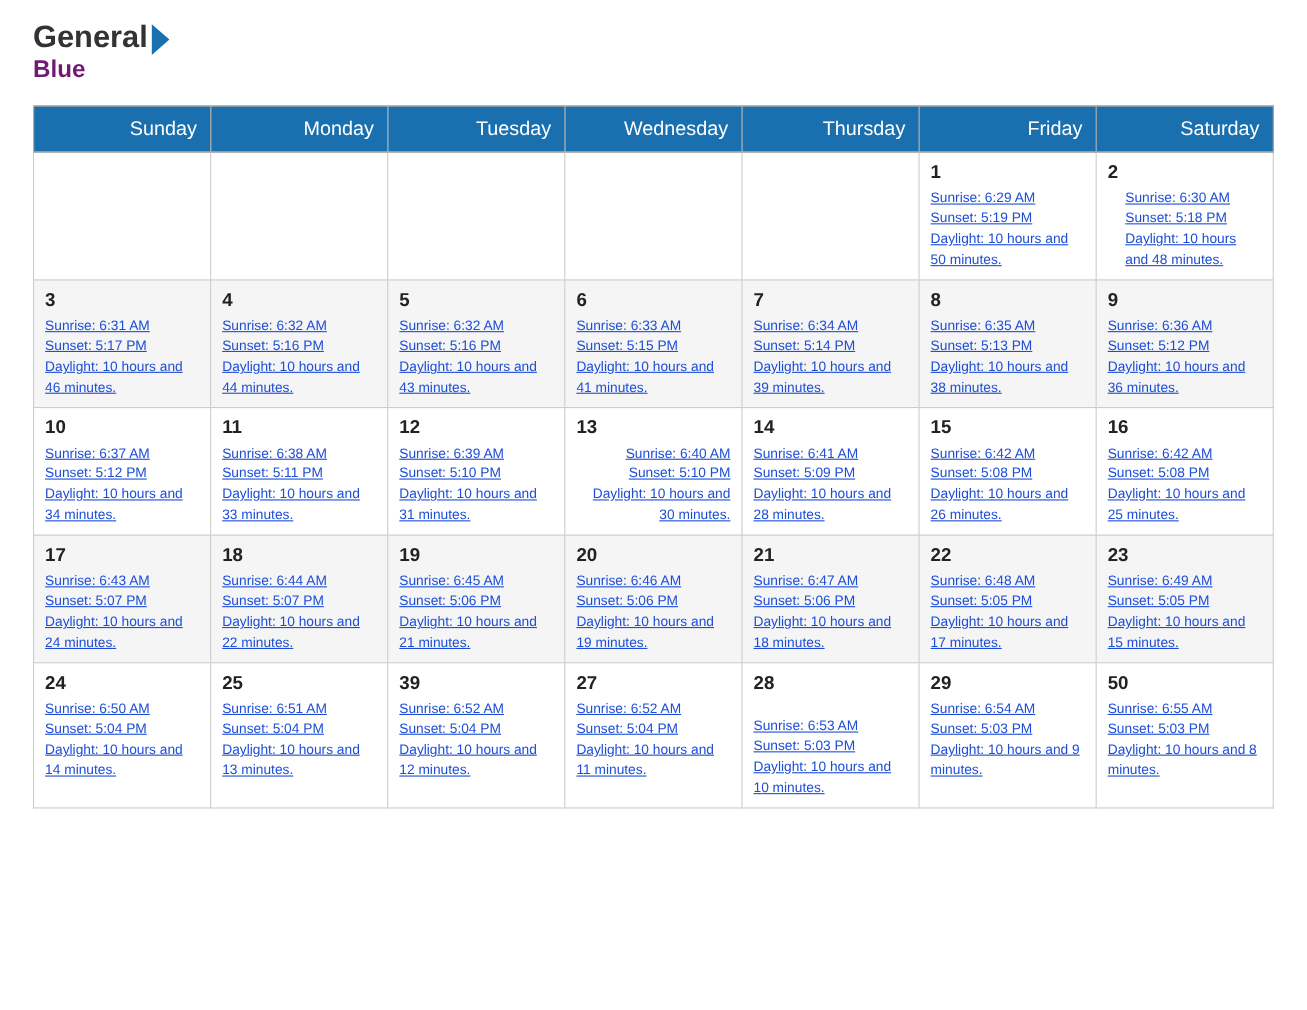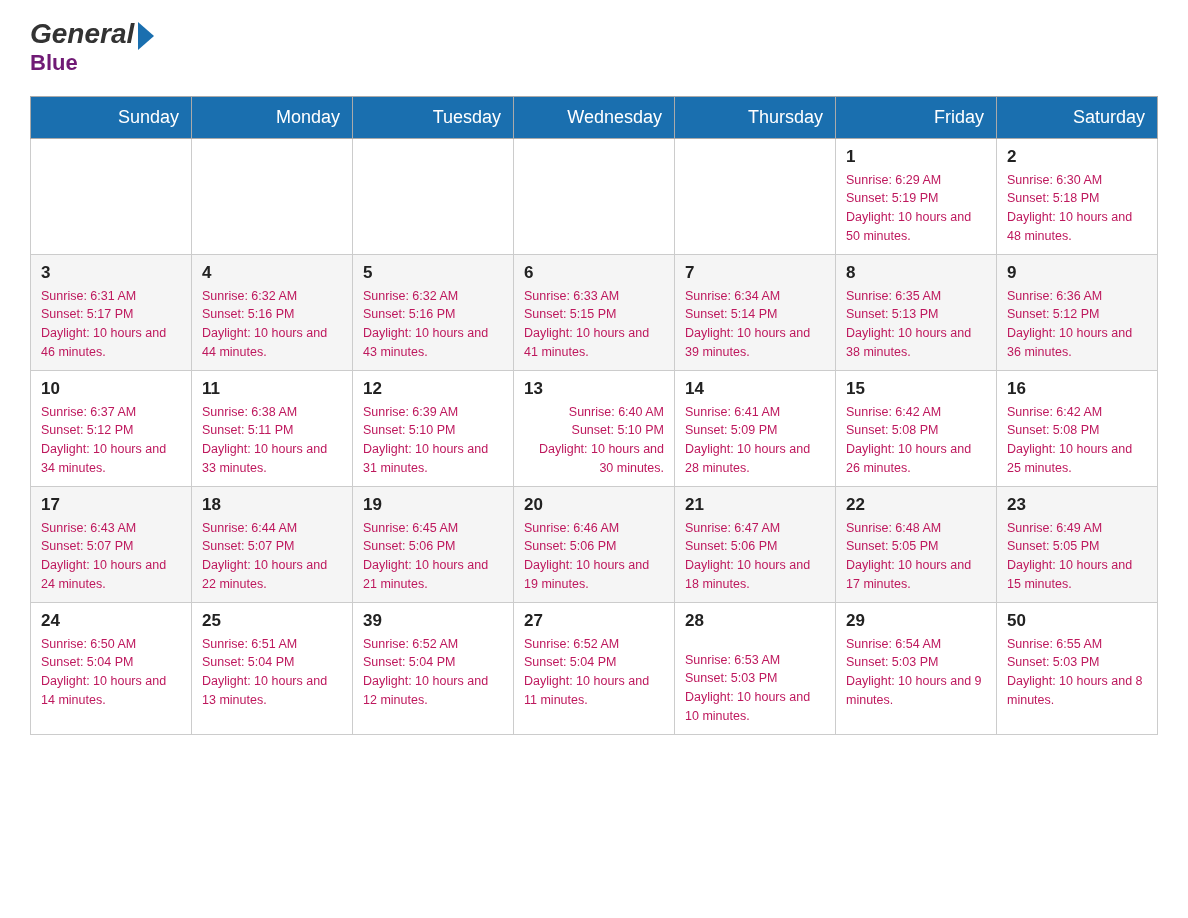--- a/index.html
+++ b/index.html
@@ -22,21 +22,20 @@
       align-items: flex-start;
     }
     .logo-general {
       font-size: 28px;
       font-weight: bold;
       color: #333;
       line-height: 1;
     }
     .logo-general span {
       color: #1a6faf;
-      font-style: italic;
     }
     .logo-blue {
       font-size: 22px;
       font-weight: bold;
       color: #701a75;
       display: flex;
       align-items: center;
     }
     .title-area {
       text-align: right;
@@ -82,22 +81,23 @@
     }
     .day-num {
       font-size: 17px;
       font-weight: bold;
       color: #222;
       display: block;
       margin-bottom: 4px;
     }
     .day-info {
       font-size: 12.5px;
-      color: #be185d;
+      color: #1d4ed8;
       line-height: 1.5;
+      text-decoration: underline;
     }
     .empty-cell {
       background: #f9f9f9;
     }
   </style>
 </head>
 <body>
 
 <div class="header">
   <div class="logo">
@@ -132,21 +132,21 @@
         <td class="empty-cell"></td>
         <td class="empty-cell"></td>
         <td>
           <span class="day-num">1</span>
           <div class="day-info" style="white-space: pre-line;">Sunrise: 6:29 AM
 Sunset: 5:19 PM
 Daylight: 10 hours and 50 minutes.</div>
         </td>
         <td>
           <span class="day-num">2</span>
-          <div class="day-info" style="white-space: pre-line;">Sunrise: 6:30 AM
+          <div class="day-info" style="white-space: pre-line; margin-left: 16px;">Sunrise: 6:30 AM
 Sunset: 5:18 PM
 Daylight: 10 hours and 48 minutes.</div>
         </td>
       </tr>
       <tr>
         <td>
           <span class="day-num">3</span>
           <div class="day-info" style="white-space: pre-line;">Sunrise: 6:31 AM
 Sunset: 5:17 PM
 Daylight: 10 hours and 46 minutes.</div>

